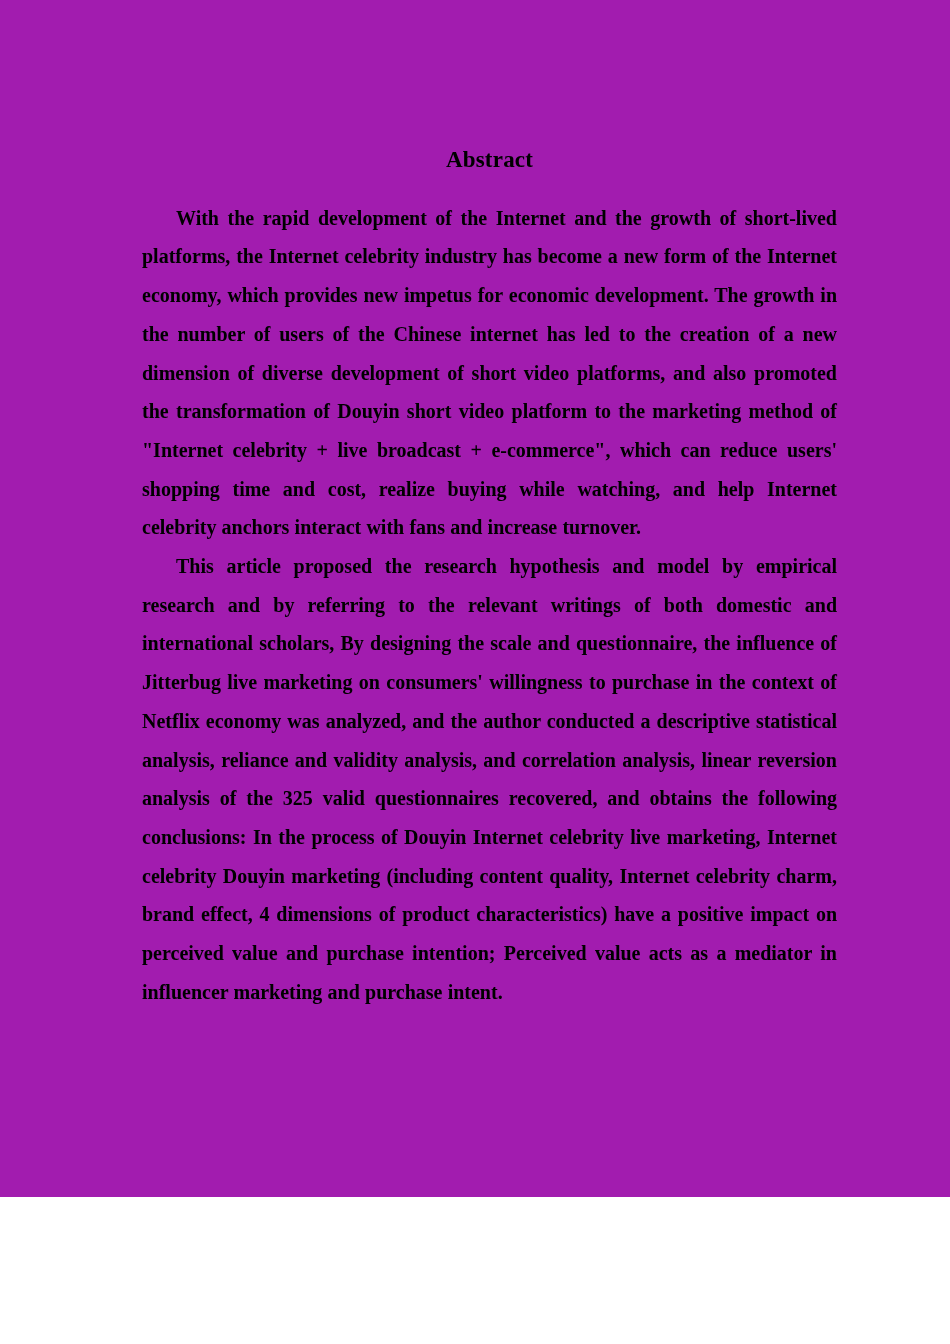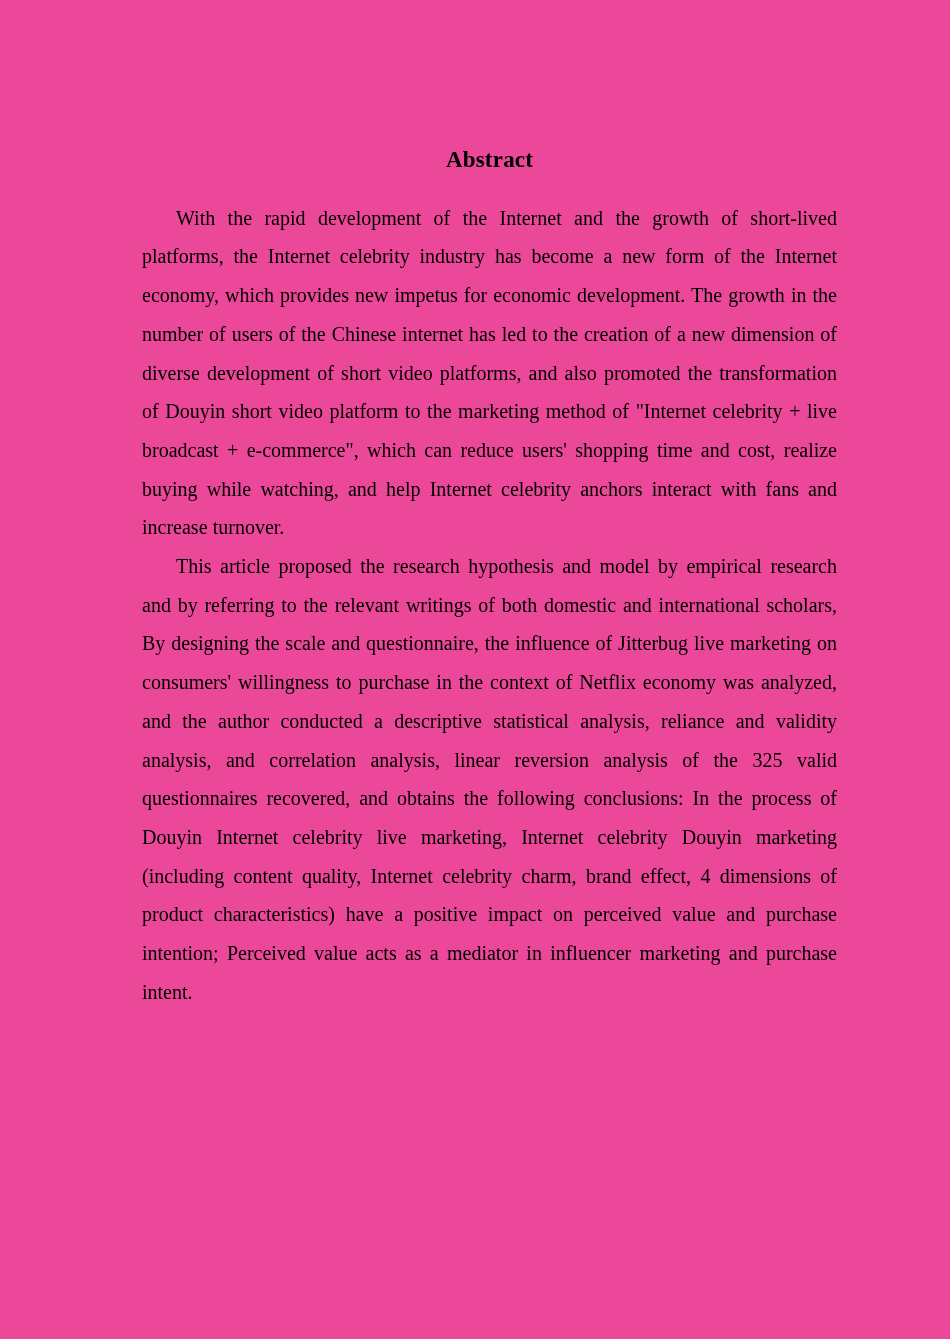--- a/index.html
+++ b/index.html
@@ -11,22 +11,22 @@
     width: 950px;
     height: 1344px;
     overflow: hidden;
     font-family: "Liberation Serif", "DejaVu Serif", serif;
     color: #000000;
     -webkit-font-smoothing: antialiased;
   }
   .page {
     position: relative;
     width: 950px;
-    height: 1339px;
-    background: #ec4899;
+    height: 1197px;
+    background: #a21caf;
     box-sizing: border-box;
   }
   .content {
     position: absolute;
     left: 142px;
     top: 0;
     width: 695px;
   }
   .doc-title {
     margin: 0;
@@ -44,20 +44,21 @@
   p.para {
     margin: 0;
     padding: 0;
     font-size: 20px;
     line-height: 38.7px;
     text-align: justify;
     text-justify: inter-word;
     text-indent: 34px;
     word-spacing: 0.2px;
     hyphens: none;
+    font-weight: bold;
   }
   
   p.para.clipped {
     text-align-last: justify;
   }
 </style>
 </head>
 <body>
 
 <div class="page">

